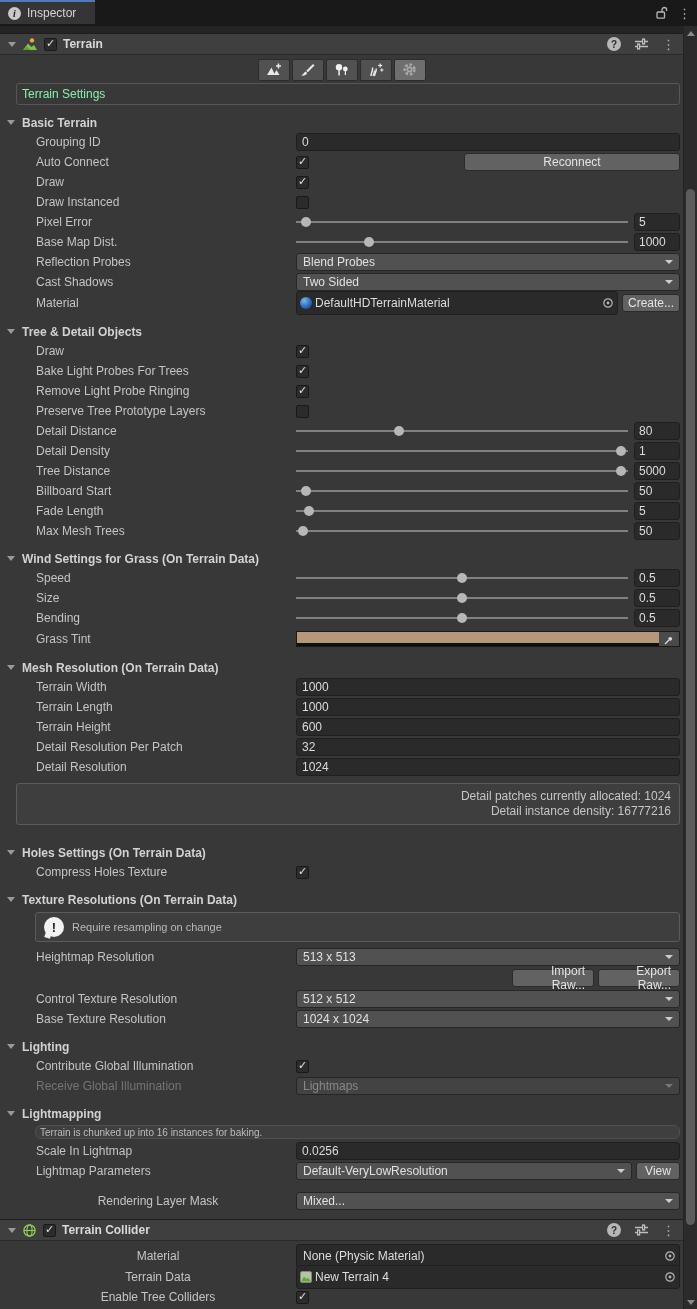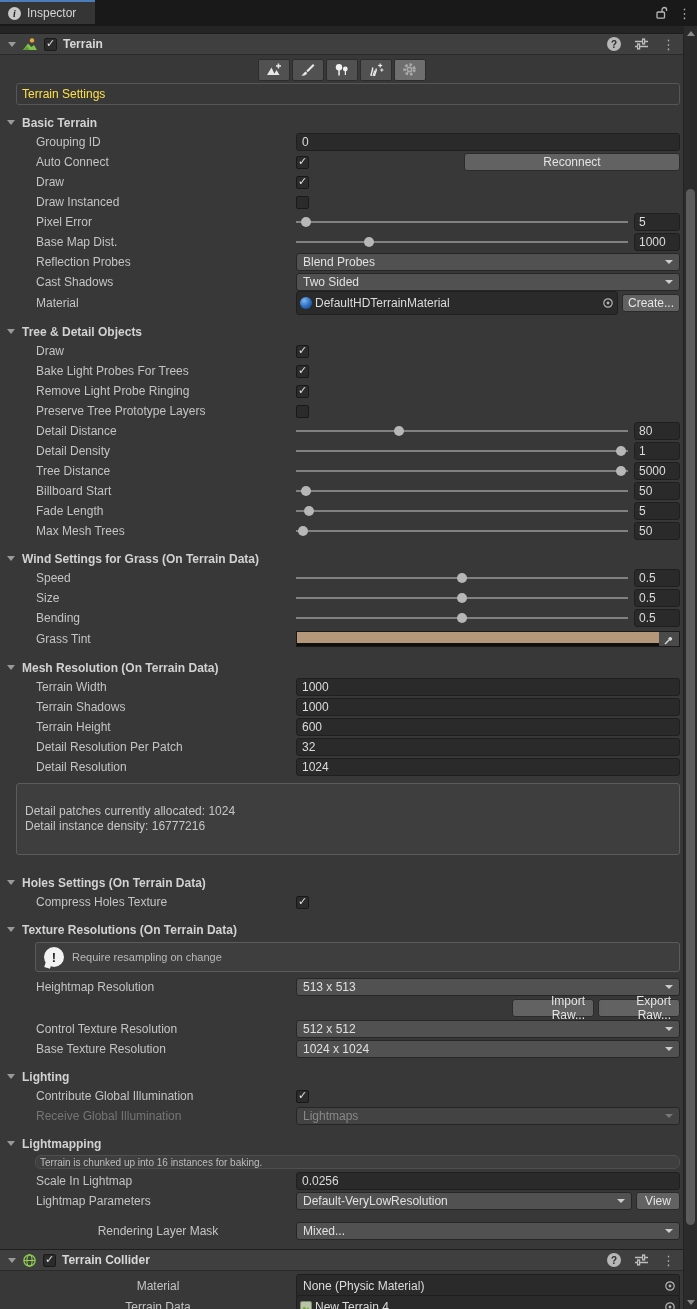--- a/index.html
+++ b/index.html
@@ -33,21 +33,21 @@
   .cb{width:13px;height:13px;background:#2b2b2b;border:1px solid #191919;border-radius:2px;box-sizing:border-box;
        display:flex;align-items:center;justify-content:center;flex:none;}
   .ck{color:#e3e3e3;font-size:11px;line-height:1;margin-top:-1px;}
   
   .t-toolbar{height:27px;display:flex;align-items:center;justify-content:center;gap:2px;padding-top:2px;box-sizing:border-box;}
   .tbtn{width:32px;height:22px;background:#515151;border:1px solid #2c2c2c;border-radius:2px;box-sizing:border-box;
        display:flex;align-items:center;justify-content:center;}
   .tbtn.sel{background:#6e6e6e;}
   
   .tsbox{height:22px;margin:1px 3px 0 16px;border:1px solid #565656;border-radius:3px;display:flex;align-items:center;
-       padding-left:5px;color:#fde047;box-sizing:border-box;}
+       padding-left:5px;color:#86efac;box-sizing:border-box;}
   
   .sec-h{display:flex;align-items:center;height:19px;padding-left:5px;margin-top:8px;}
   .sec-h .txt{font-weight:bold;color:#d2d2d2;margin-left:5px;}
   .prow{display:flex;align-items:center;height:20px;padding-left:36px;}
   .prow2{display:flex;align-items:center;height:20px;padding-left:20px;}
   .lbl{width:260px;flex:none;color:#c4c4c4;white-space:nowrap;overflow:hidden;}
   .prow2 .lbl{width:276px;text-align:center;}
   .lbl.dis{color:#757575;}
   .ctrl{flex:1;display:flex;align-items:center;margin-right:3px;min-width:0;}
   .tf{flex:1;height:18px;background:#2a2a2a;border:1px solid #1f1f1f;border-radius:3px;display:flex;align-items:center;
@@ -64,21 +64,21 @@
   .trk{position:absolute;left:0;right:0;top:6px;height:2px;background:#818181;}
   .thumb{position:absolute;top:2px;width:10px;height:10px;border-radius:50%;background:#b7b7b7;transform:translateX(-50%);}
   .vbox{width:46px;flex:none;height:18px;background:#2a2a2a;border:1px solid #1f1f1f;border-radius:3px;
        display:flex;align-items:center;padding-left:4px;color:#dcdcdc;box-sizing:border-box;}
   .objf{flex:1;height:24px;background:#2a2a2a;border:1px solid #1f1f1f;border-radius:3px;display:flex;align-items:center;
        padding:0 3px;color:#dcdcdc;box-sizing:border-box;min-width:0;}
   .objt{flex:1;white-space:nowrap;overflow:hidden;margin-left:3px;}
   .swatch-wrap{flex:1;display:flex;align-items:center;height:16px;border:1px solid #1a1a1a;box-sizing:border-box;}
   .swatch{flex:1;height:100%;background:var(--grass-tint,#b49879);border-bottom:3px solid #101010;box-sizing:border-box;}
   .eyebtn{width:20px;height:100%;background:#4a4a4a;display:flex;align-items:center;justify-content:center;flex:none;}
-  .helpbox{margin:6px 3px 12px 16px;background:#3e3e3e;border:1px solid #5b5b5b;border-radius:3px;padding:20px 8px;color:#c6c6c6;}
+  .helpbox{margin:6px 3px 12px 16px;background:#3e3e3e;border:1px solid #5b5b5b;border-radius:3px;padding:5px 8px;color:#c6c6c6;text-align:right;}
   .helpbox .line{line-height:15px;}
   .warnbox{margin:3px 3px 4px 35px;background:#3e3e3e;border:1px solid #5b5b5b;border-radius:3px;height:30px;
        display:flex;align-items:center;padding:0 8px;gap:8px;box-sizing:border-box;color:#b9b9b9;font-size:11px;}
   .excl{position:relative;width:20px;height:20px;flex:none;}
   .excl .bub{position:absolute;inset:0;border-radius:50%;background:#f2f2f2;color:#232323;font-weight:bold;font-size:13px;
        display:flex;align-items:center;justify-content:center;}
   .excl .tail{position:absolute;left:1px;bottom:-1px;width:6px;height:6px;background:#f2f2f2;transform:rotate(18deg);}
   .note{margin:2px 3px 2px 35px;height:14px;background:#3f3f3f;border:1px solid #4f4f4f;border-radius:6px;
        display:flex;align-items:center;padding-left:4px;font-size:10px;color:#bdbdbd;box-sizing:border-box;}
   .btnrow{display:flex;justify-content:flex-end;gap:4px;height:20px;align-items:center;padding-right:3px;text-align:right;}
@@ -427,21 +427,21 @@
       <span class="fold"></span>
       <span class="txt">Mesh Resolution (On Terrain Data)</span>
     </div>
     <div class="prow">
       <span class="lbl">Terrain Width</span>
       <span class="ctrl">
           <span class="tf">1000</span>
         </span>
     </div>
     <div class="prow">
-      <span class="lbl">Terrain Shadows</span>
+      <span class="lbl">Terrain Length</span>
       <span class="ctrl">
           <span class="tf">1000</span>
         </span>
     </div>
     <div class="prow">
       <span class="lbl">Terrain Height</span>
       <span class="ctrl">
           <span class="tf">600</span>
         </span>
     </div>

